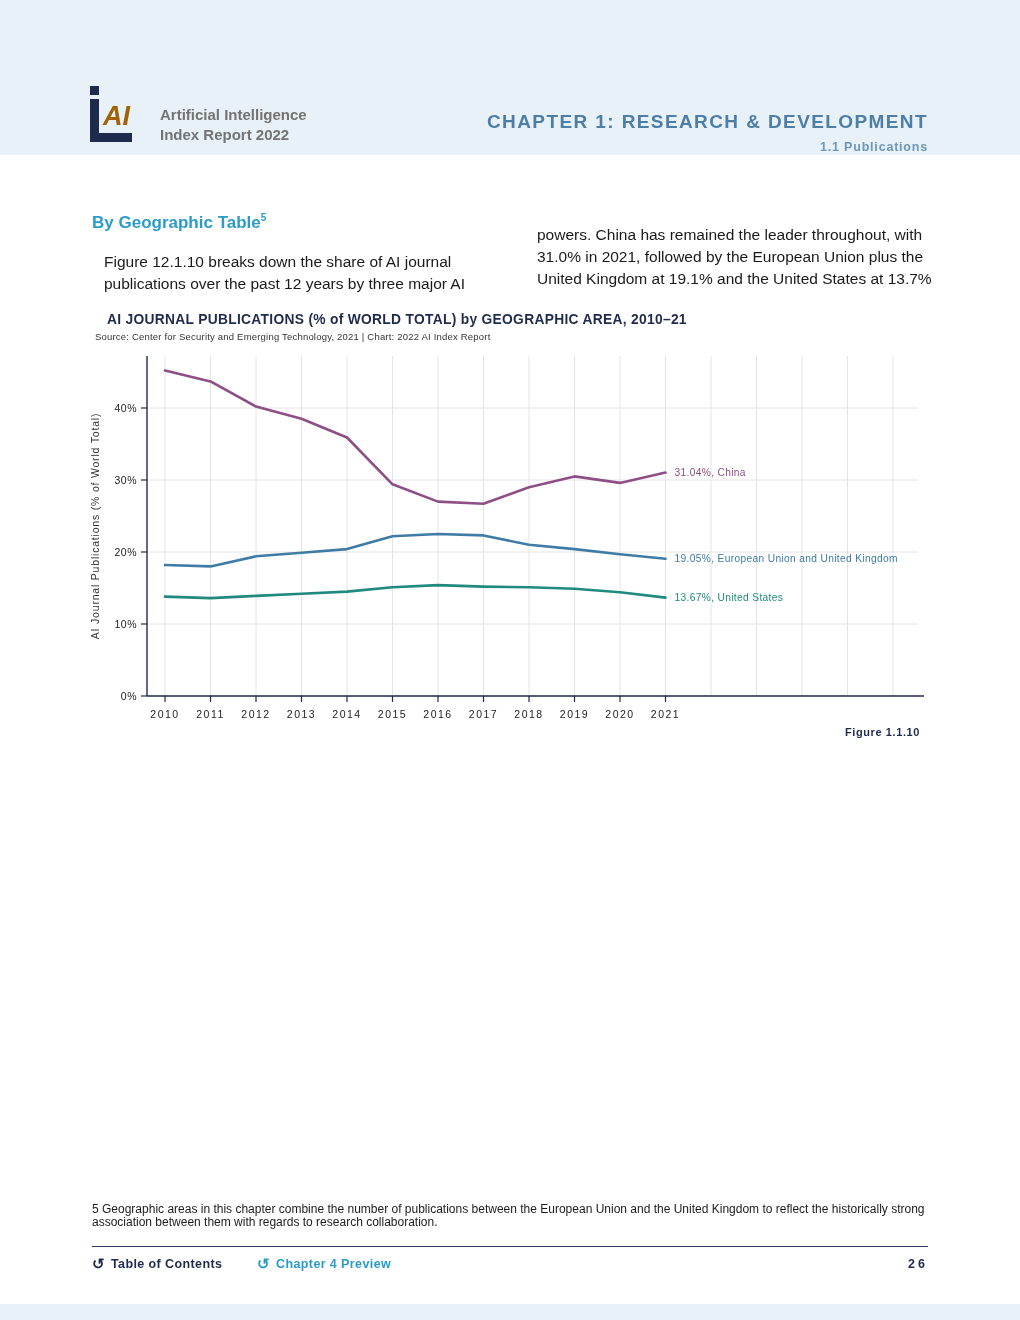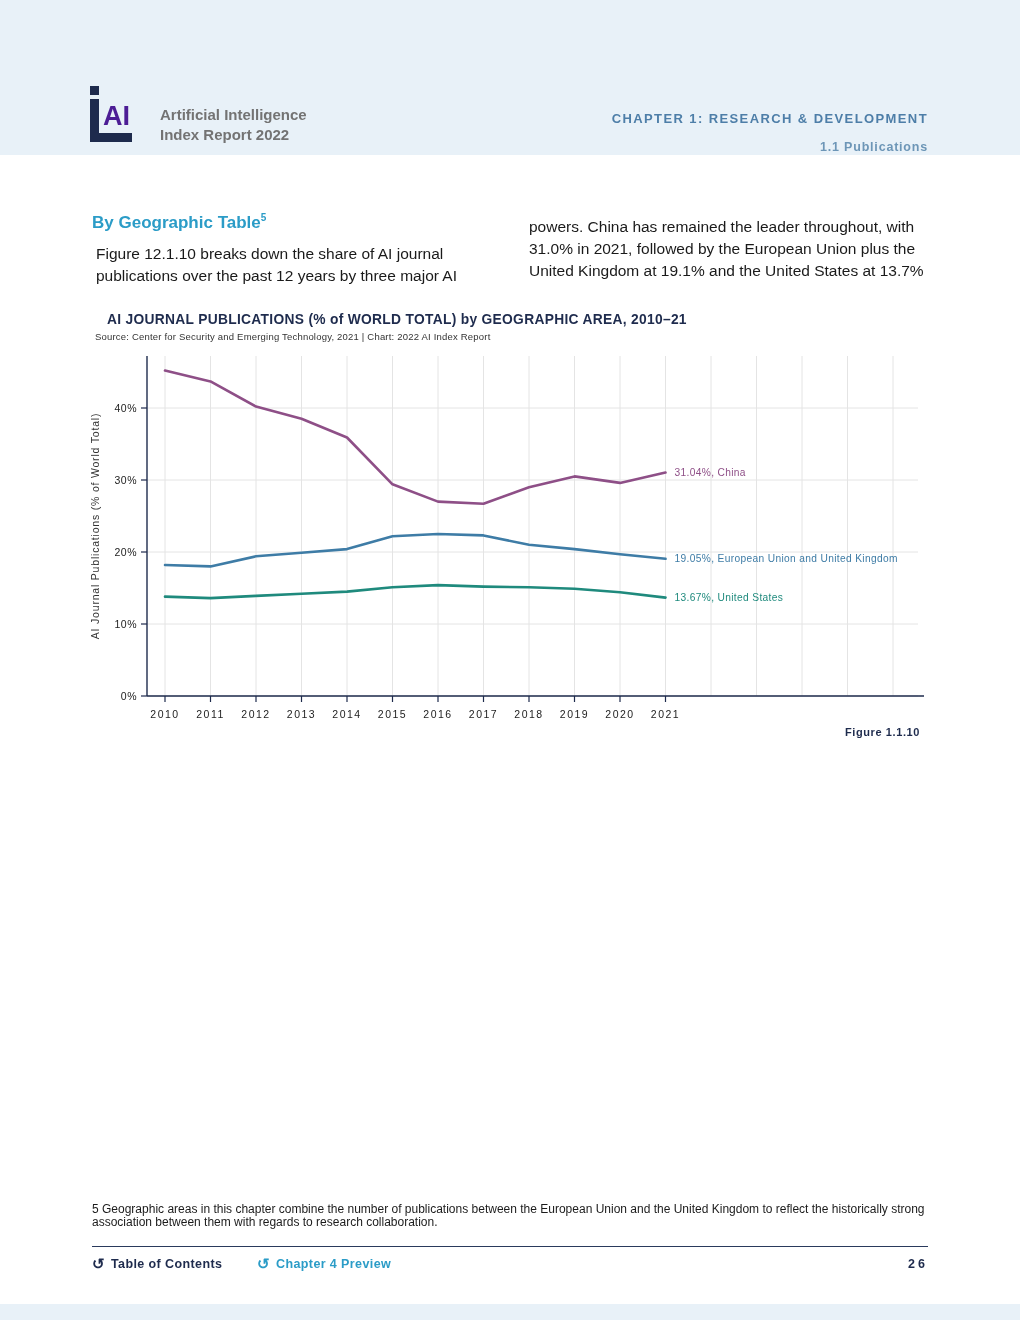--- a/index.html
+++ b/index.html
@@ -8,33 +8,33 @@
 
   
   .band-top{position:absolute;left:0;top:0;width:1020px;height:155px;background:#e8f1f8;}
   .band-bottom{position:absolute;left:0;top:1304px;width:1020px;height:16px;background:#e8f1f8;}
 
   .logo{position:absolute;left:90px;top:86px;width:58px;height:56px;}
   .logo-dot{position:absolute;left:0;top:0;width:9px;height:9px;background:#1e2b4d;}
   .logo-bracket{position:absolute;left:0;top:13px;width:42px;height:43px;
                 border-left:9px solid #1e2b4d;border-bottom:9px solid #1e2b4d;box-sizing:border-box;}
   .logo-ai{position:absolute;left:13px;top:17px;font-weight:bold;font-size:27px;line-height:1;
-           color:#4c1d95;}
+           color:#a16207;font-style:italic;}
 
   .brand{position:absolute;left:160px;top:105px;font-size:15px;font-weight:bold;
          color:#737373;line-height:20px;}
   .chapter{position:absolute;right:92px;top:111px;text-align:right;color:#4d7ea8;
-           font-weight:bold;font-size:13px;letter-spacing:1.4px;}
+           font-weight:bold;font-size:19px;letter-spacing:1.4px;}
   .section{position:absolute;right:92px;top:140px;text-align:right;color:#6d96b7;
            font-weight:bold;font-size:12.5px;letter-spacing:0.8px;}
 
   
   .heading{position:absolute;left:92px;top:212px;margin:0;font-size:17px;font-weight:bold;color:#2b9cc7;}
   .heading sup{font-size:10px;}
-  .col{position:absolute;margin:4px;font-size:15.5px;color:#1a1a1a;line-height:22px;}
+  .col{position:absolute;margin:12px;font-size:15.5px;color:#1a1a1a;line-height:22px;}
   .col-left{left:92px;top:239px;width:382px;}
   .col-right{left:525px;top:212px;width:410px;}
 
   
   .chart-title{position:absolute;left:95px;top:312px;font-size:13.8px;font-weight:bold;
                color:#1e2b4d;letter-spacing:0.3px;margin-left:12px;}
   .chart-source{position:absolute;left:95px;top:331px;font-size:9.5px;color:#333;letter-spacing:0.2px;}
   .chart-svg{position:absolute;left:85px;top:344px;}
   .chart-svg text{font-family:"Liberation Sans",sans-serif;}
   .figure-caption{position:absolute;left:85px;top:726px;width:835px;text-align:right;

